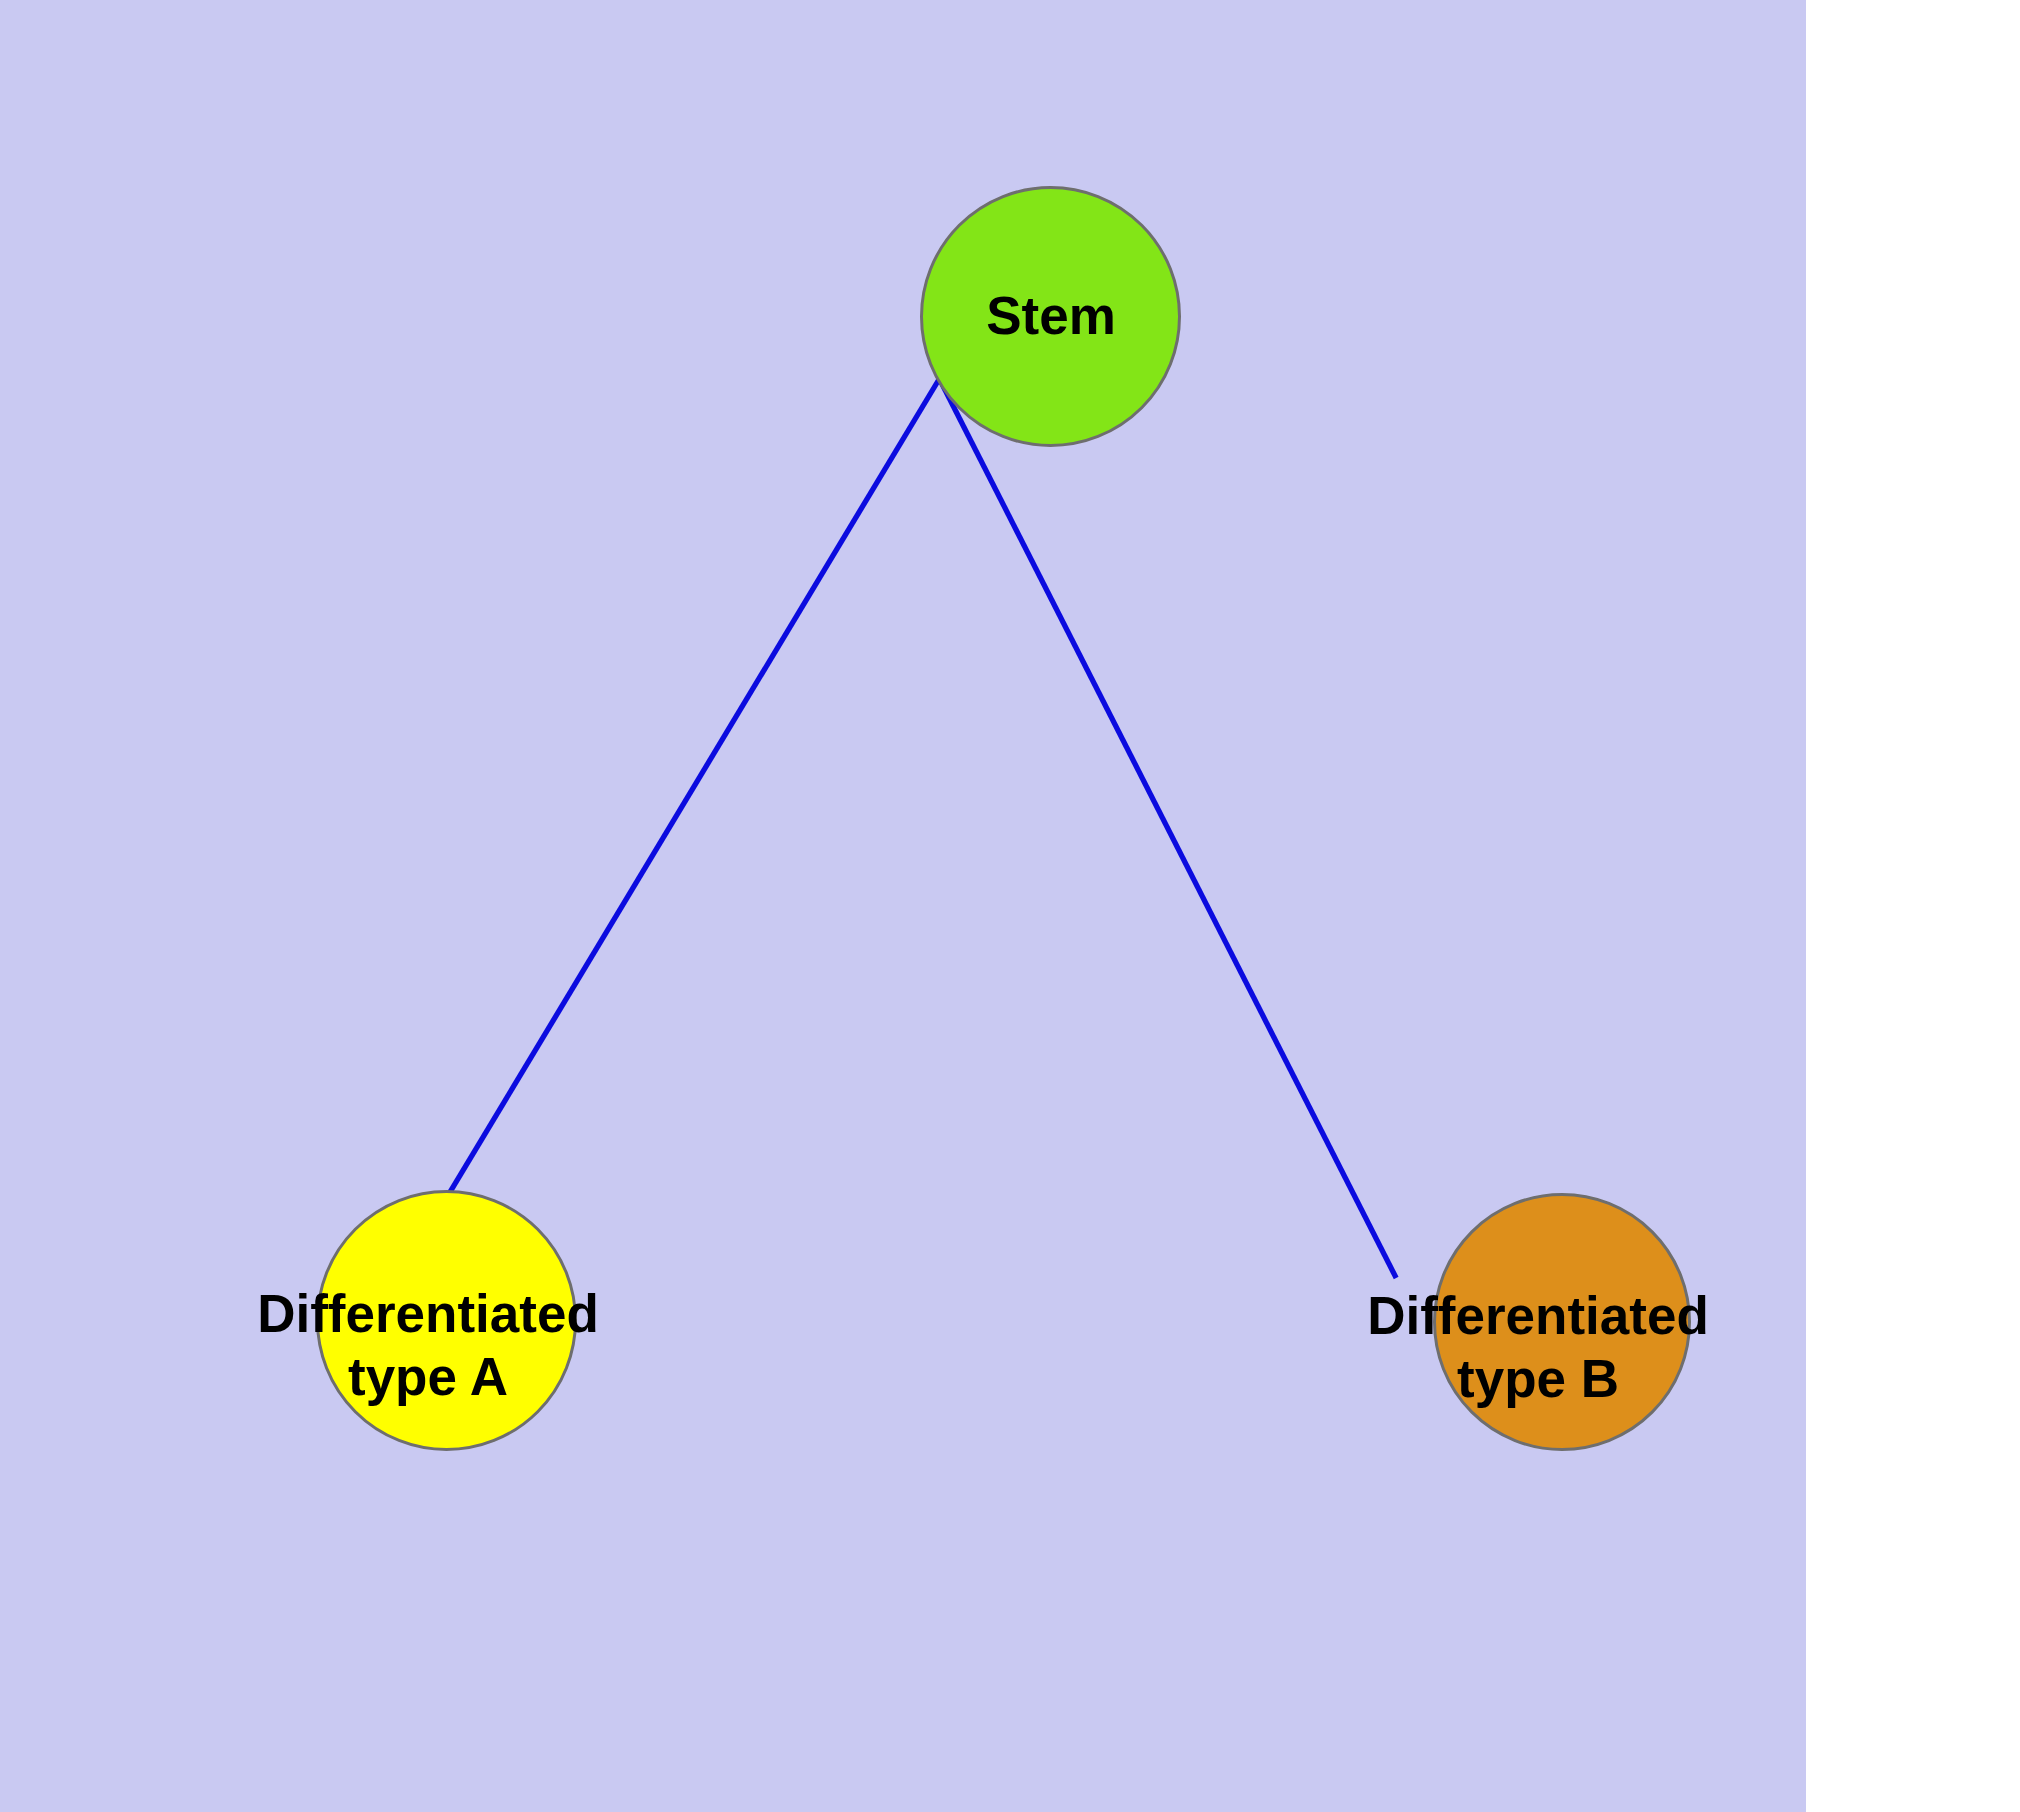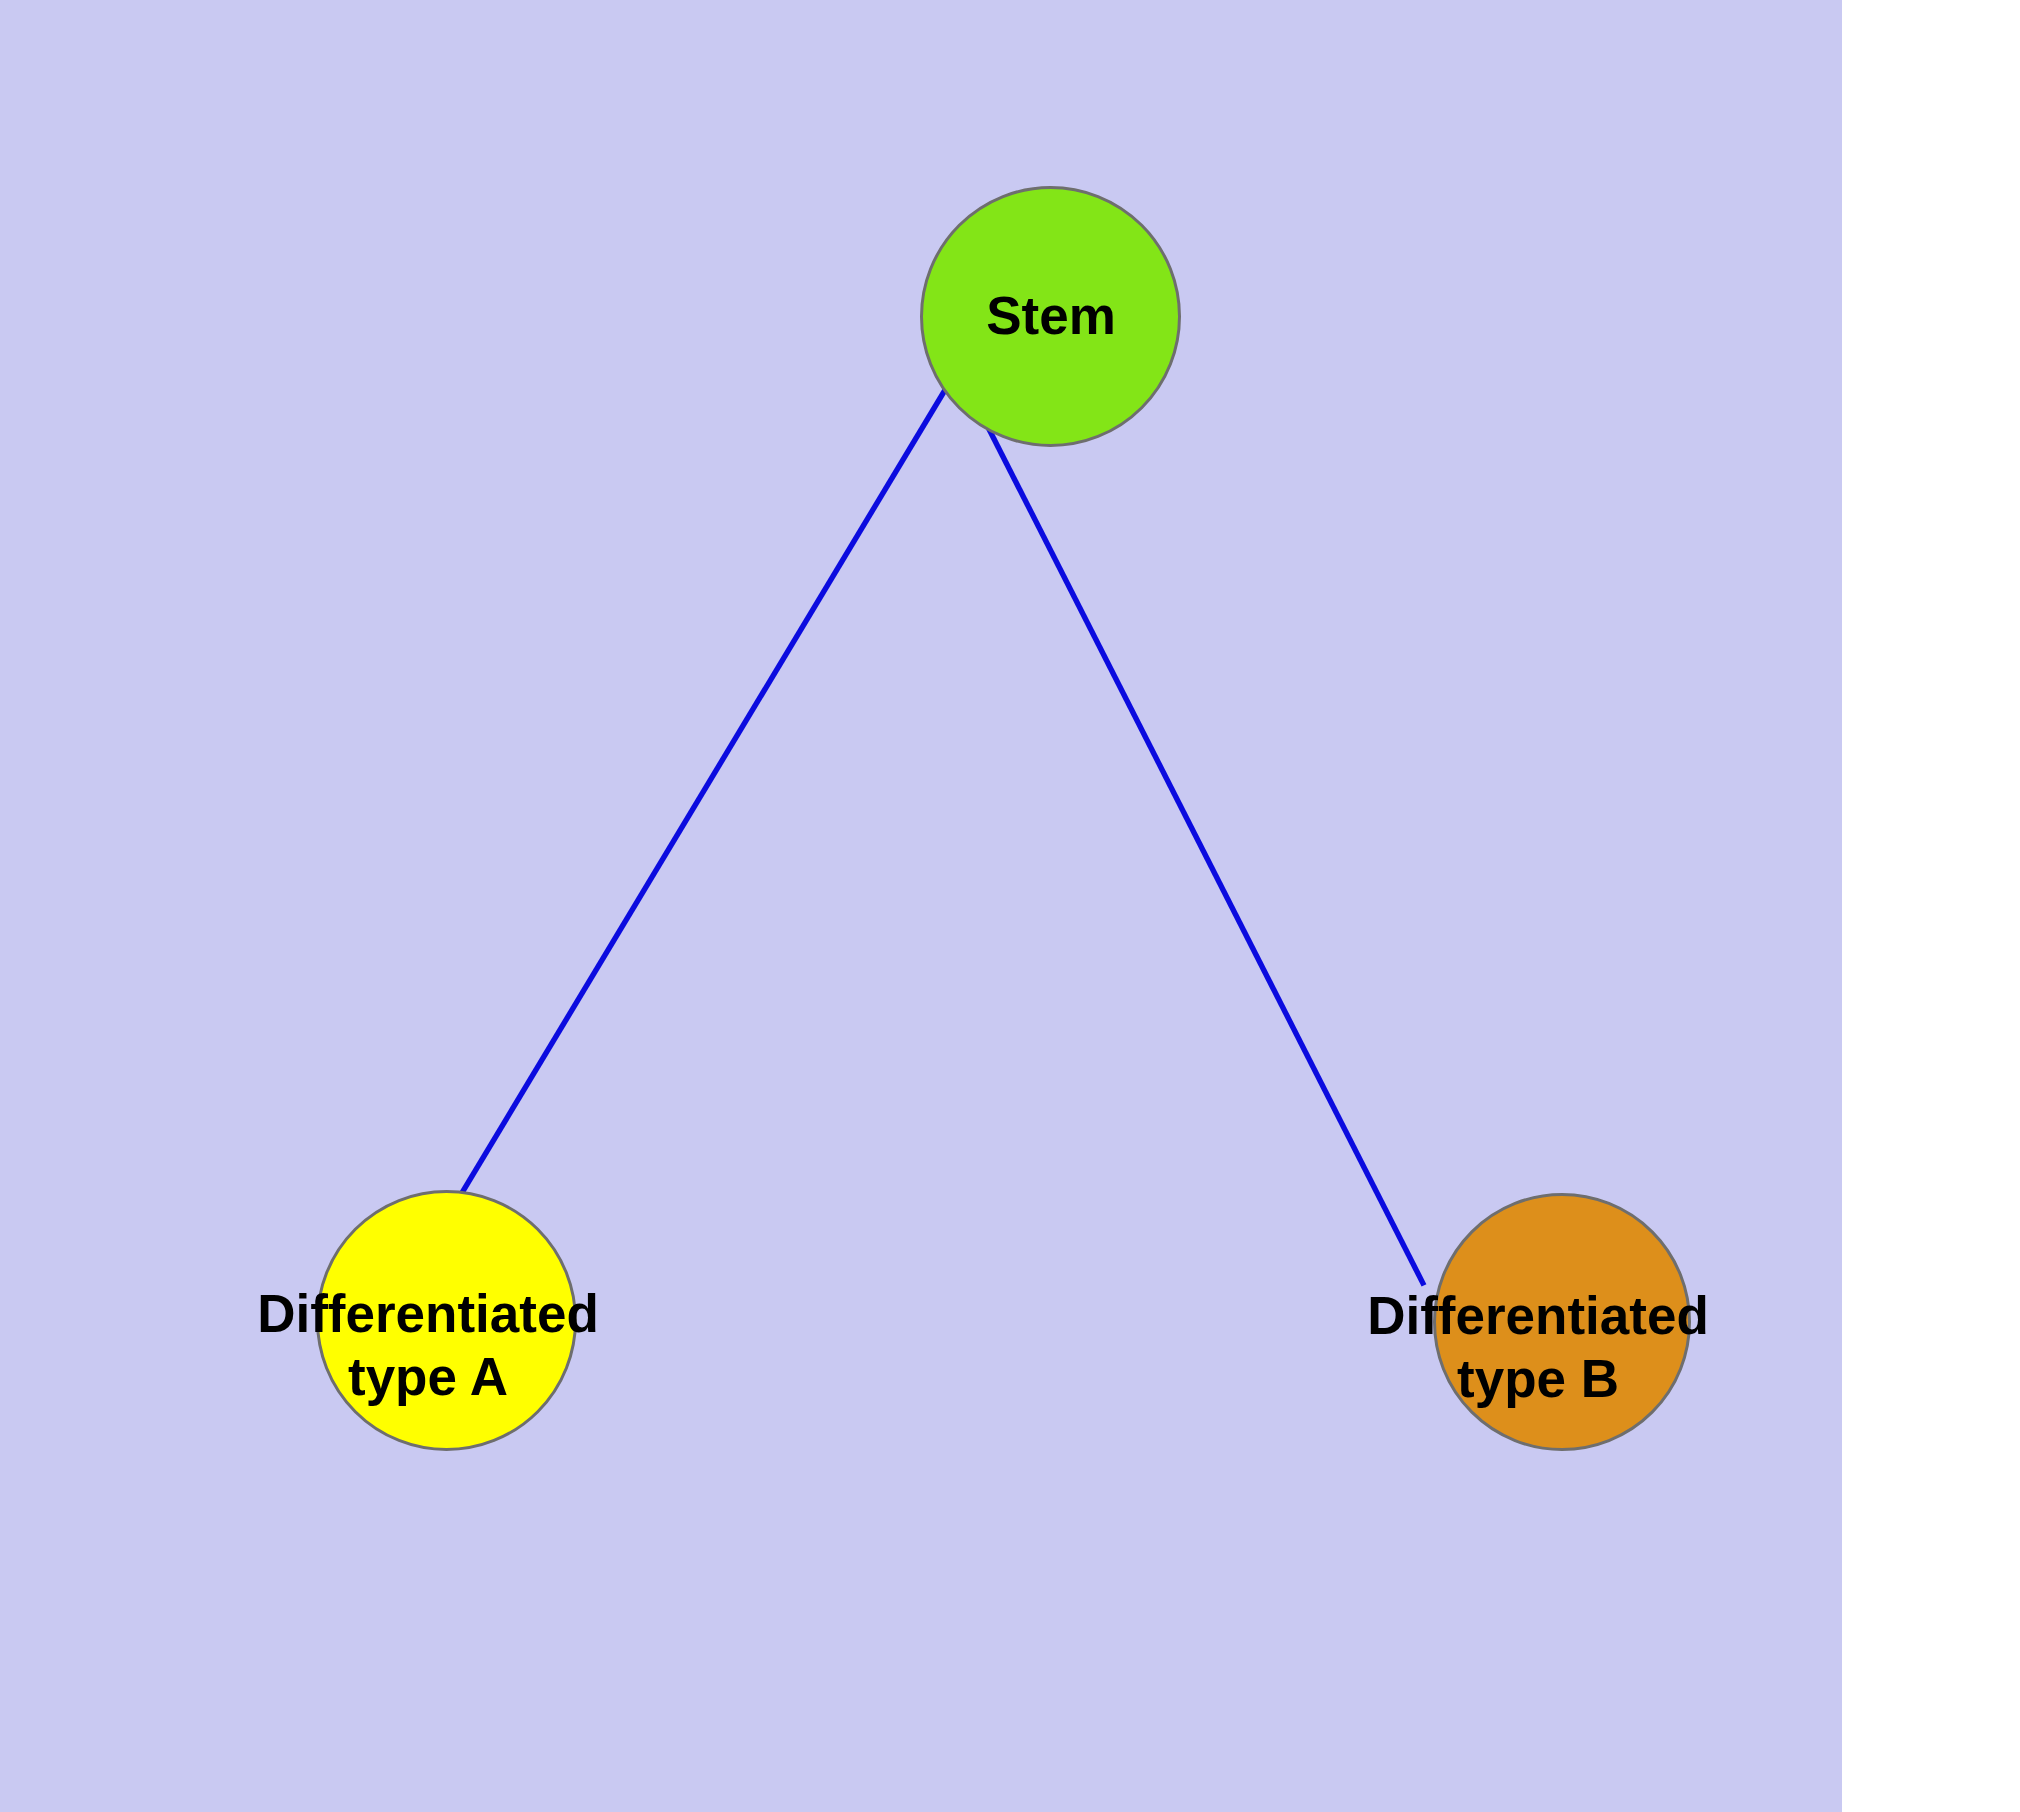--- a/index.html
+++ b/index.html
@@ -7,21 +7,20 @@
     padding: 0;
   }
   body {
     font-family: "Liberation Sans", "DejaVu Sans", sans-serif;
   }
   .canvas {
     position: relative;
     width: 1806px;
     height: 1812px;
     overflow: hidden;
-    padding-left: 36px;
   }
   .edges-svg {
     position: absolute;
     left: 0;
     top: 0;
     width: 100%;
     height: 100%;
   }
   .edge {
     stroke-width: 7;

